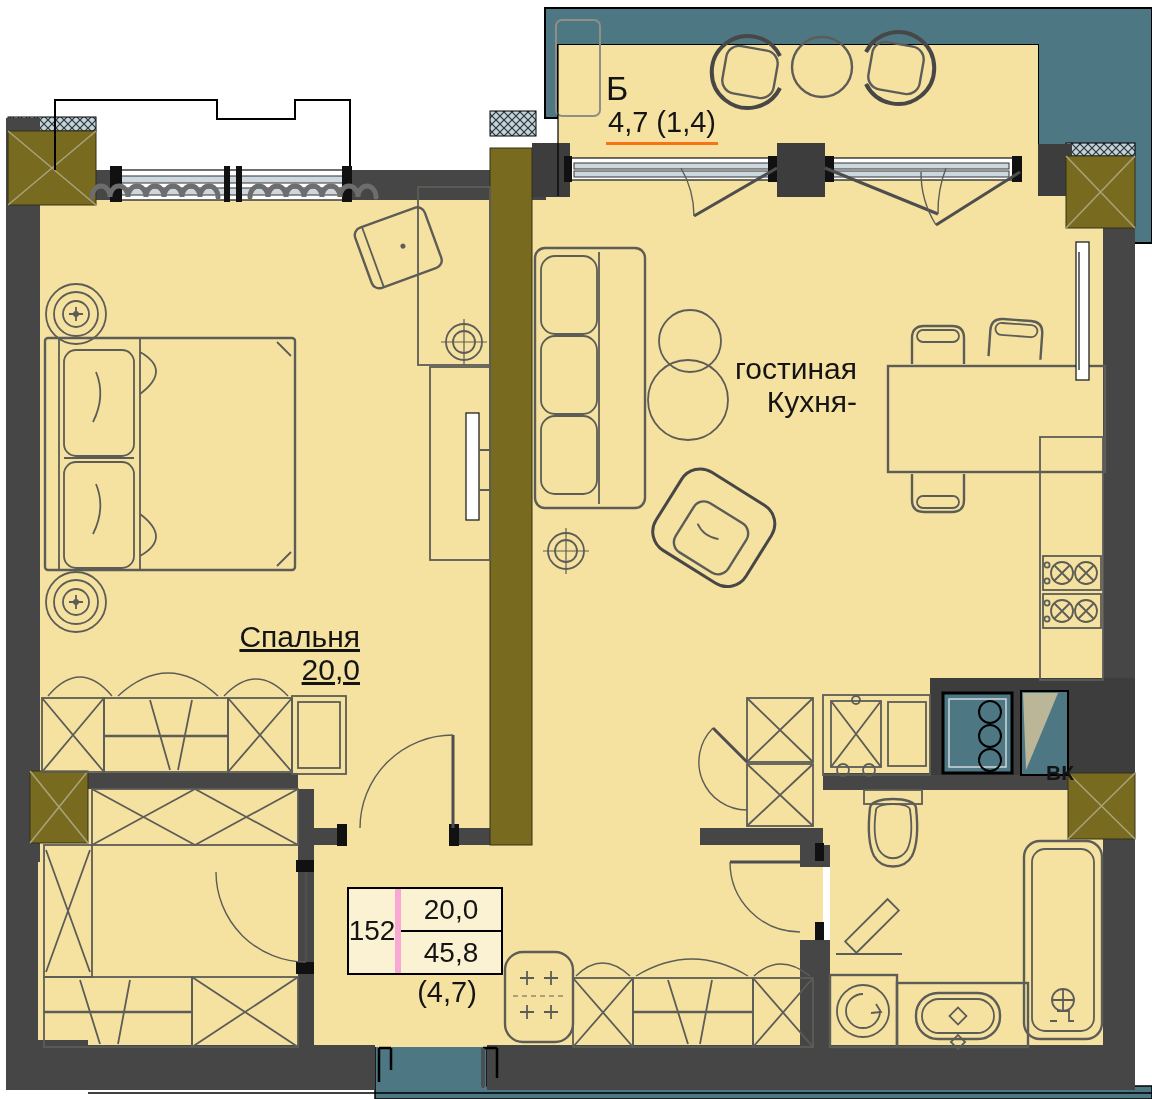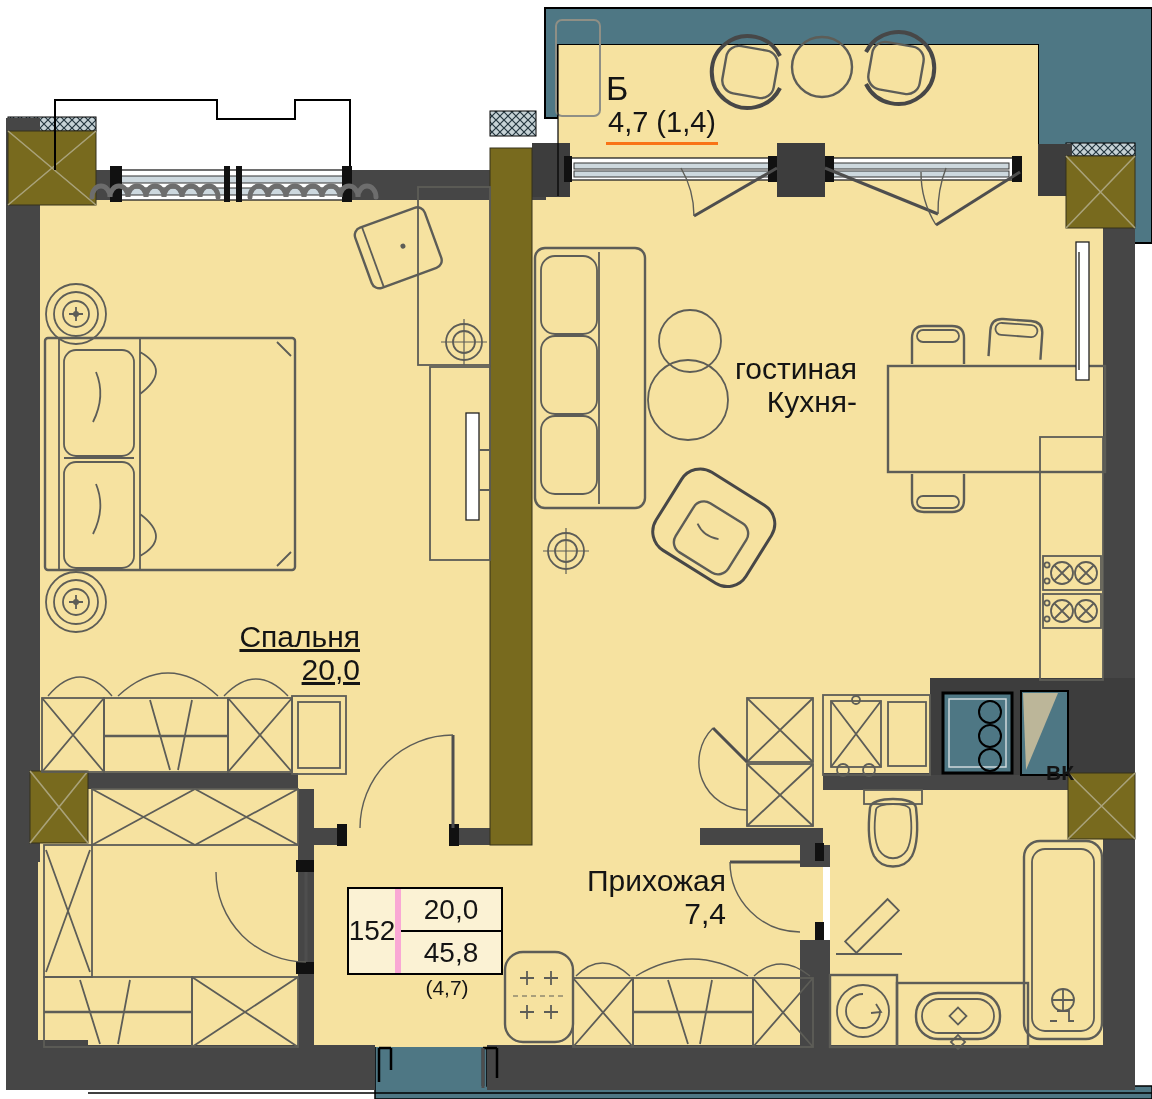--- a/index.html
+++ b/index.html
@@ -29,21 +29,21 @@
   .lbl.center{text-align:center;}
   .balc-area{display:inline-block;border-bottom:3px solid #f97316;padding:0 2px 3px 2px;}
   .vk{font-weight:bold;font-size:21px;}
   .stamp{position:absolute;left:347px;top:887px;width:152px;height:84px;
          border:2px solid #000;background:rgba(255,255,255,.55);display:flex;}
   .stamp .num{width:46px;border-right:6px solid #f9a8d4;display:flex;align-items:center;
               justify-content:center;font-size:28px;}
   .stamp .areas{flex:1;display:flex;flex-direction:column;}
   .stamp .areas div{flex:1;display:flex;align-items:center;justify-content:center;font-size:28px;}
   .stamp .areas div:first-child{border-bottom:2px solid #000;}
-  .extra{position:absolute;left:392px;top:976px;width:110px;text-align:center;font-size:21px;}
+  .extra{position:absolute;left:392px;top:976px;width:110px;text-align:center;font-size:29px;}
 </style>
 </head>
 <body>
 
 <div class="plan">
 <svg width="1152" height="1099" viewBox="0 0 1152 1099">
   <defs>
     <pattern id="hang" width="9" height="10" patternUnits="userSpaceOnUse">
       <path d="M4,0 V10" stroke="#5d5d57" stroke-width="1.6"></path>
     </pattern>
@@ -394,24 +394,20 @@
   <div class="lbl right" style="left:695px;top:352px;width:162px;">
     <div>гостиная</div>
     <div>Кухня-</div>
   </div>
 
   <div class="lbl right" style="left:198px;top:620px;width:162px;text-decoration:underline;">
     <div>Спальня</div>
     <div>20,0</div>
   </div>
 
-  <div class="lbl right" style="left:576px;top:864px;width:150px;">
-    <div>Прихожая</div>
-    <div>7,4</div>
-  </div>
 
 
 
   <div class="lbl vk" style="left:1026px;top:756px;margin-left:20px;">ВК</div>
 
   <div class="stamp">
     <div class="num">152</div>
     <div class="areas">
       <div>20,0</div>
       <div>45,8</div>

